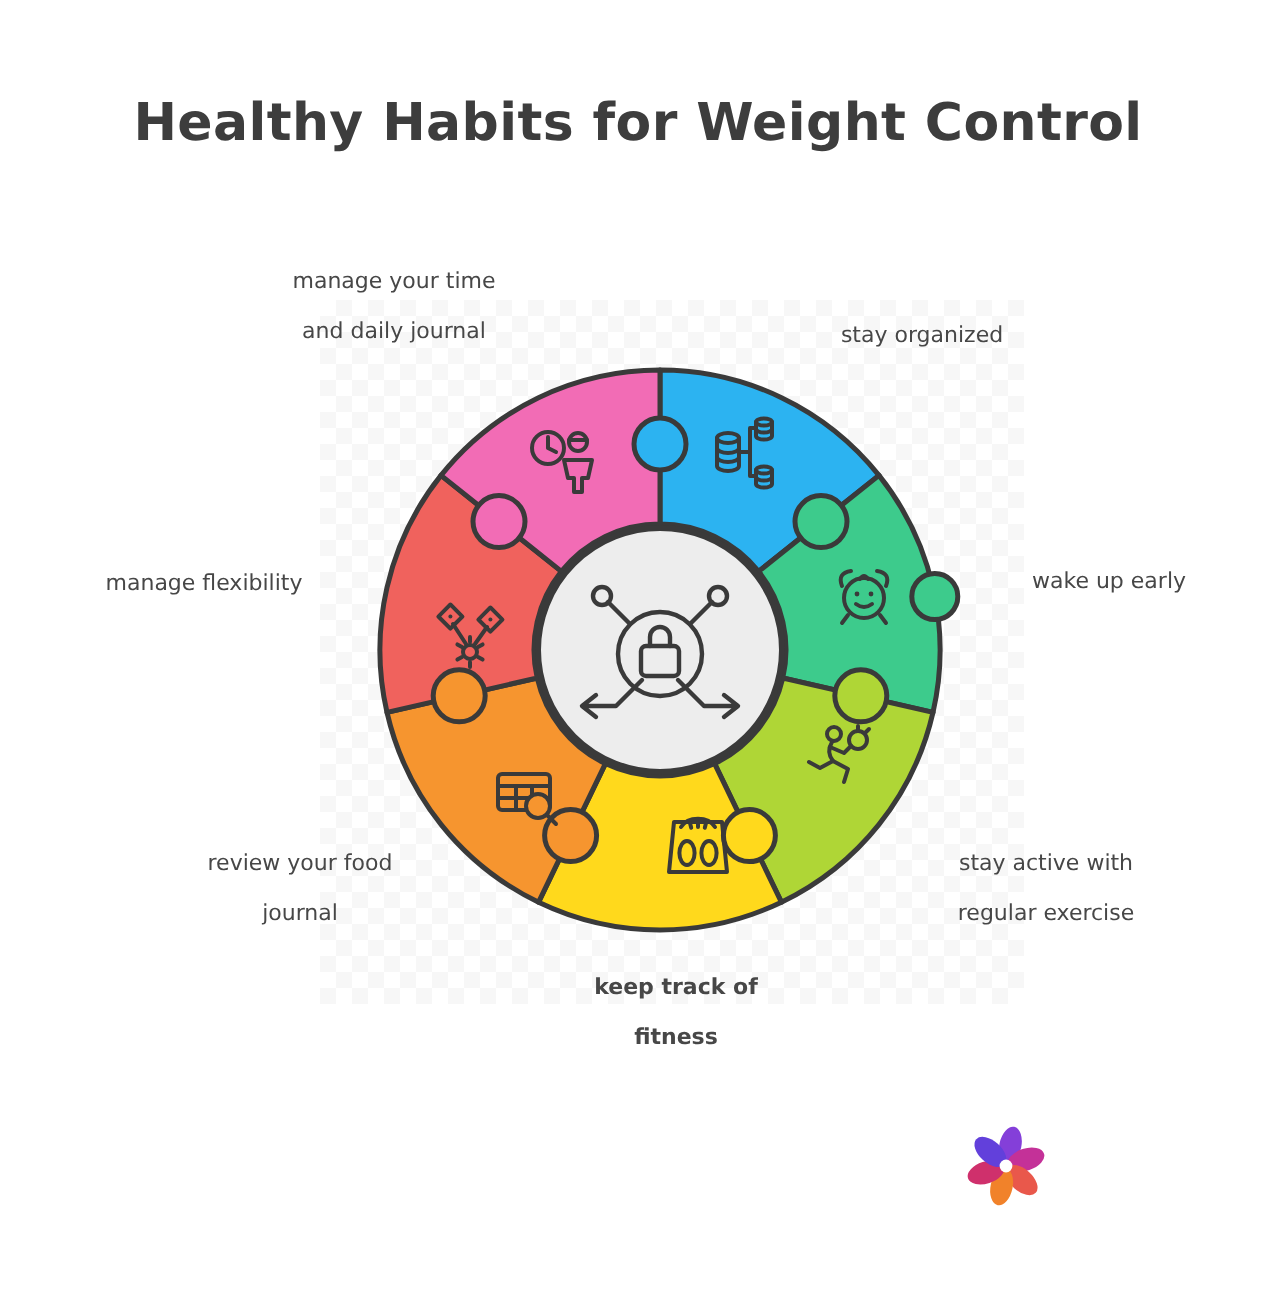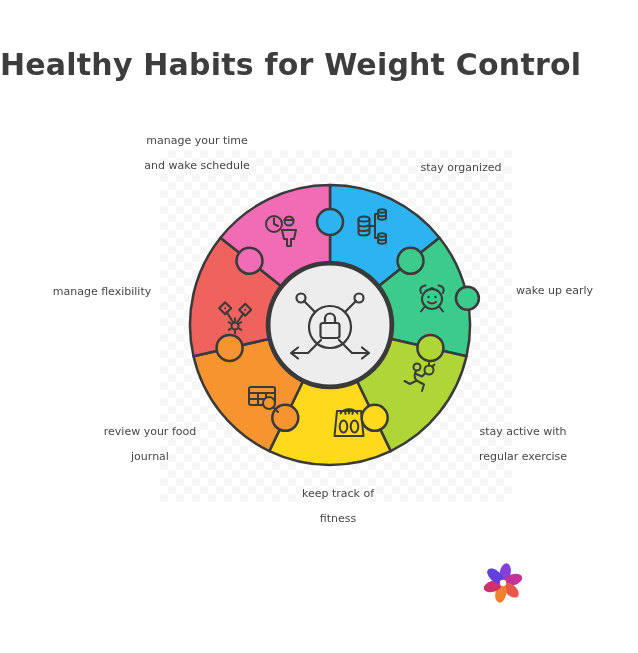--- a/index.html
+++ b/index.html
@@ -1,22 +1,22 @@
 <!DOCTYPE html>
 <html><head>
 <meta charset="utf-8">
 <style>
   html,body{margin:0;padding:0;background:#fff;}
   .canvas{position:relative;width:638px;height:653px;background:#ffffff;overflow:hidden;
           font-family:"DejaVu Sans","Liberation Sans",sans-serif;}
   .checker{position:absolute;left:160px;top:150px;width:352px;height:352px;
            background-image:repeating-conic-gradient(#f4f4f4 0% 25%, #ffffff 0% 50%);
            background-size:16px 16px;opacity:.7;}
-  .title{position:absolute;left:0;right:0;top:47px;text-align:left;
-         font-size:30px;font-weight:700;color:#3d3d3d;letter-spacing:.2px;}
+  .title{position:absolute;left:0;right:0;top:47px;text-align:center;
+         font-size:26px;font-weight:700;color:#3d3d3d;letter-spacing:.2px;}
   .wheel{position:absolute;left:165px;top:160px;}
   .lbl{position:absolute;font-size:11px;line-height:25px;color:#474747;text-align:center;}
   .lbl span{display:block;}
   .logo{position:absolute;left:481px;top:561px;}
   svg *{vector-effect:none;}
 </style>
 </head>
 <body>
 <div class="canvas">
 
@@ -122,34 +122,34 @@
   <div class="lbl" style="left:376px;top:155px;width:170px;">
     <span>stay organized</span>
   </div>
   <div class="lbl" style="left:448px;top:419px;width:150px;">
     <span>stay active with</span>
     <span>regular exercise</span>
   </div>
   <div class="lbl" style="left:482px;top:278px;width:145px;">
     <span>wake up early</span>
   </div>
-  <div class="lbl" style="left:258px;top:481px;width:160px;">
+  <div class="lbl" style="left:258px;top:481px;width:160px;font-weight:bold;">
     <span>keep track of</span>
     <span>fitness</span>
   </div>
   <div class="lbl" style="left:70px;top:419px;width:160px;">
     <span>review your food</span>
     <span>journal</span>
   </div>
   <div class="lbl" style="left:18px;top:279px;width:168px;">
     <span>manage flexibility</span>
   </div>
   <div class="lbl" style="left:103px;top:128px;width:188px;">
     <span>manage your time</span>
-    <span>and wake schedule</span>
+    <span>and daily journal</span>
   </div>
 
   <svg class="logo" width="44" height="44" viewBox="0 0 44 44">
     <g opacity="0.92" transform="rotate(12 22 22)">
       <ellipse cx="22" cy="11.5" rx="5.5" ry="9.5" fill="#7A2FD6"></ellipse>
       <ellipse cx="22" cy="11.5" rx="5.5" ry="9.5" transform="rotate(60 22 22)" fill="#C02090"></ellipse>
       <ellipse cx="22" cy="11.5" rx="5.5" ry="9.5" transform="rotate(120 22 22)" fill="#E84A3C"></ellipse>
       <ellipse cx="22" cy="11.5" rx="5.5" ry="9.5" transform="rotate(180 22 22)" fill="#F07818"></ellipse>
       <ellipse cx="22" cy="11.5" rx="5.5" ry="9.5" transform="rotate(240 22 22)" fill="#CC1F60"></ellipse>
       <ellipse cx="22" cy="11.5" rx="5.5" ry="9.5" transform="rotate(300 22 22)" fill="#5530D8"></ellipse>

